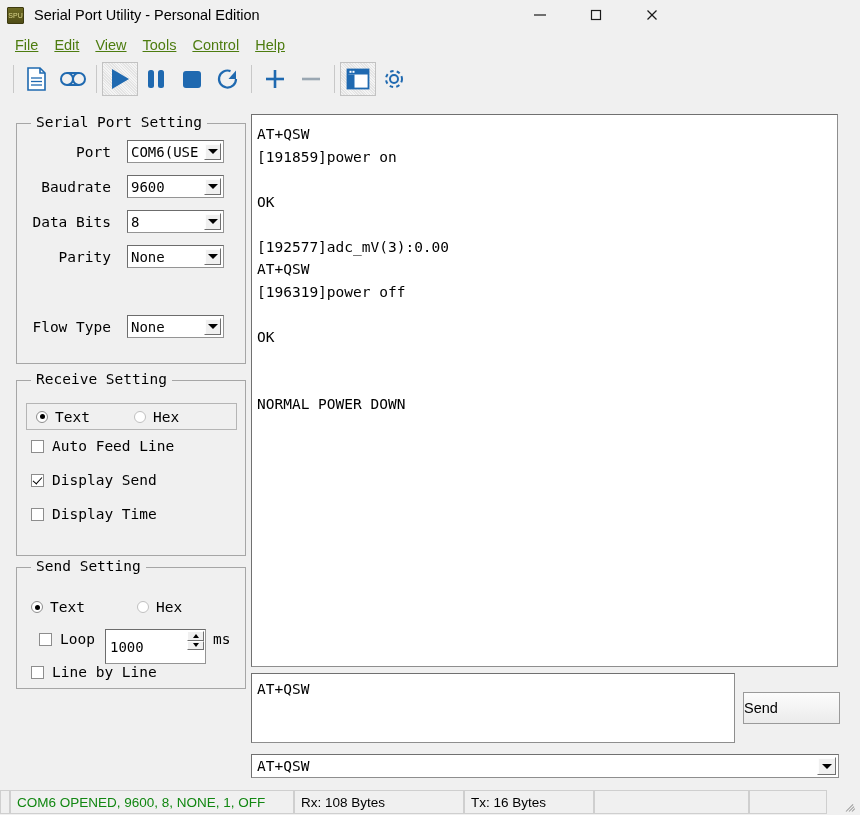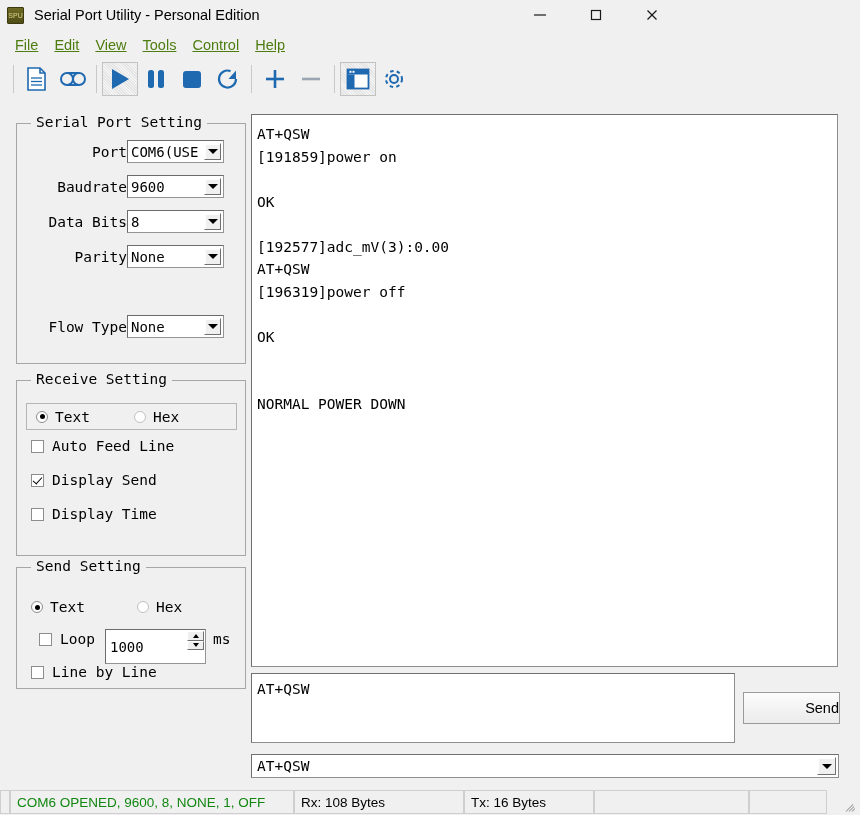--- a/index.html
+++ b/index.html
@@ -144,21 +144,21 @@
     position: absolute;
     left: 0;
     width: 230px;
     height: 27px;
     display: flex;
     align-items: center;
   }
   .form-label {
     width: 110px;
     text-align: right;
-    padding-right: 0;
+    padding-right: 16px;
     font-family: "DejaVu Sans Mono", monospace;
     font-size: 14.5px;
     color: #000;
     box-sizing: border-box;
     white-space: nowrap;
   }
   .combo {
     position: relative;
     width: 97px;
     height: 23px;
@@ -352,21 +352,21 @@
   }
   .send-btn {
     position: absolute;
     left: 743px; top: 692px;
     width: 97px; height: 32px;
     background: linear-gradient(#fcfcfc, #ebebeb);
     border: 1px solid #9a9a9a;
     box-sizing: border-box;
     display: flex;
     align-items: center;
-    justify-content: flex-end;
+    justify-content: flex-start;
     font-size: 14.5px;
     color: #000;
   }
   .history-combo {
     position: absolute;
     left: 251px; top: 754px;
     width: 588px; height: 24px;
     background: #fff;
     border: 1px solid #8e8e8e;
     border-top-color: #707070;

